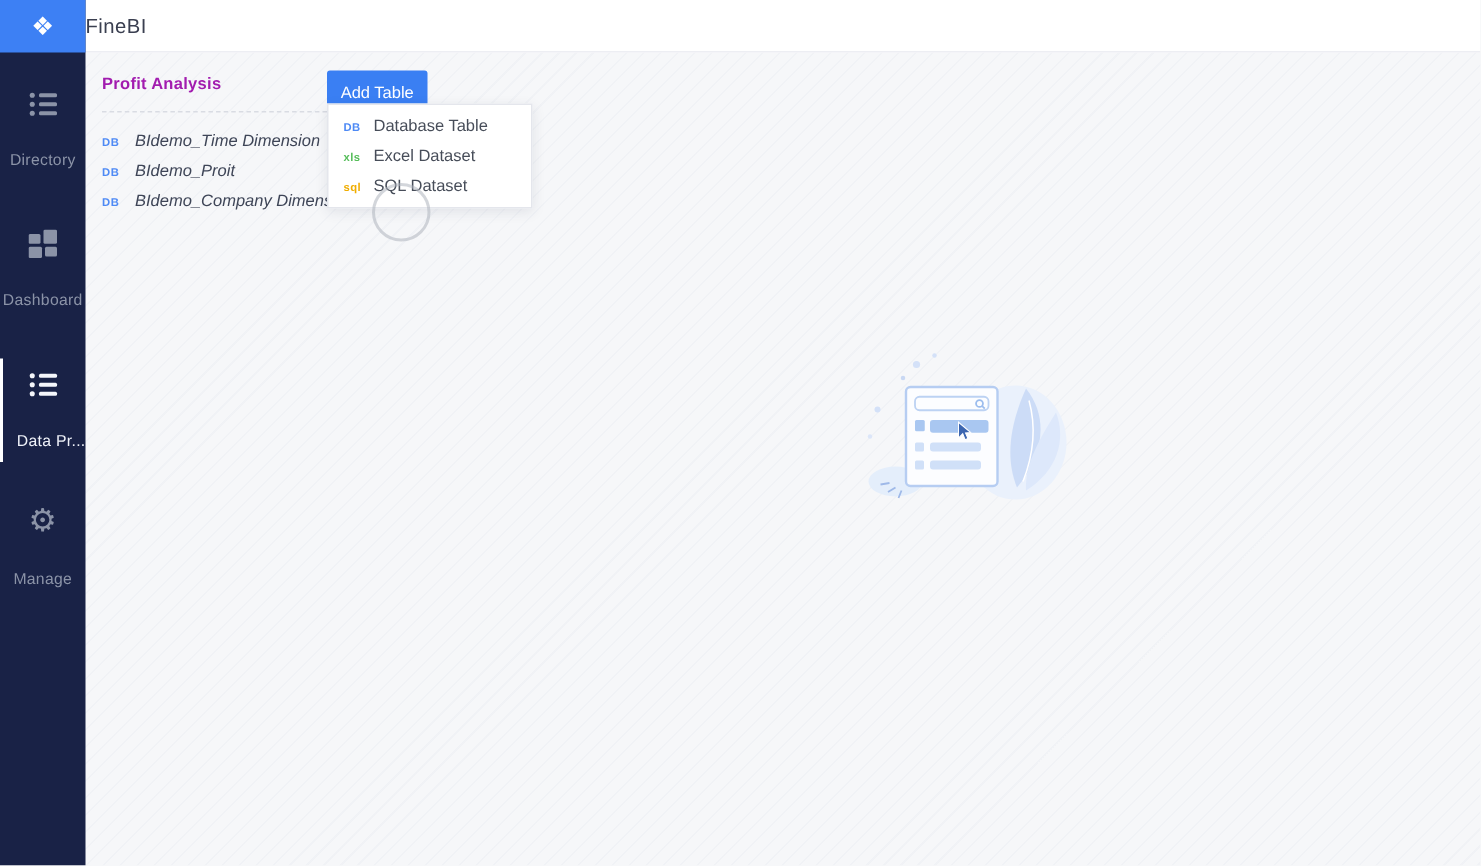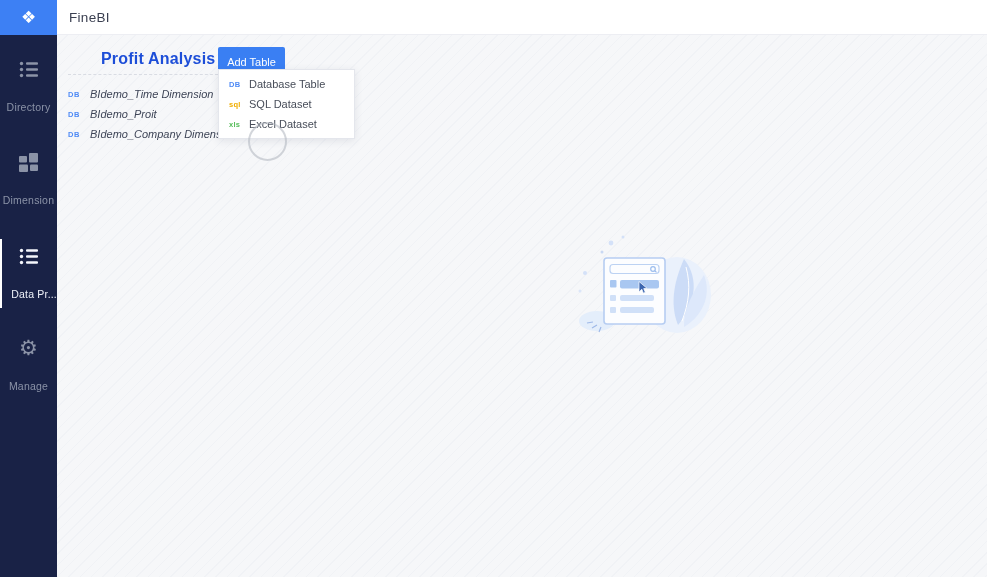--- a/index.html
+++ b/index.html
@@ -23,26 +23,26 @@
   .nav-item .nlabel { margin-top:21px; font-size:10.5px; color:#8b93a7; letter-spacing:0.2px; }
   .nav-item svg .stroke-fill { fill:#8b93a7; }
   .nav-item .gear { font-size:21px; color:#8b93a7; line-height:20px; }
   .nav-item.active .nlabel { color:#eef1f8; }
   .nav-item.active svg .stroke-fill { fill:#f4f6fb; }
   .nav-item.active::before { content:""; position:absolute; left:0; top:-6px; bottom:-8px; width:2px; background:#ffffff; }
   .ni-1 { top:58px; } .ni-2 { top:151px; } .ni-3 { top:245px;text-align:right; } .ni-4 { top:337px; }
 
   
   .header { position:absolute; left:57px; right:0; top:0; height:35px; background:#ffffff;
-    border-bottom:1px solid #edeef3; display:flex; align-items:center; padding-left:12px; z-index:20; }
+    border-bottom:1px solid #edeef3; display:flex; align-items:center; z-index:20; }
   .header .app-title { font-size:13.5px; color:#3a3f50; letter-spacing:0.3px; }
 
   
   .panel { position:absolute; left:57px; top:35px; width:250px; bottom:0; background:transparent; z-index:10; }
-  .panel-title { position:absolute; left:11px; top:15px; font-size:16px; font-weight:bold; color:#1d4ed8; letter-spacing:0.2px;margin-left:33px; }
+  .panel-title { position:absolute; left:11px; top:15px; font-size:11px; font-weight:bold; color:#a21caf; letter-spacing:0.2px; }
   .panel-sep { position:absolute; left:11px; top:39px; width:150px; border-top:1px dashed #d9dce3; }
   .table-list { position:absolute; left:11px; top:49px; right:6px; }
   .table-row { display:flex; align-items:center; height:20px; cursor:pointer; white-space:nowrap; overflow:hidden; }
   .db-badge { font-size:7.5px; font-weight:bold; color:#4e8af5; letter-spacing:0.5px; width:16px; flex:none; }
   .table-row .tlabel { font-size:11px; color:#3e4557; margin-left:6px; overflow:hidden; text-overflow:clip;font-style:italic; }
 
   
   .add-table-btn { position:absolute; left:218px; top:47px; width:67px; height:30px; background:#3a7ff3;
     color:#fff; font-size:11px; border:none; border-radius:2px; cursor:pointer; z-index:40;
     display:flex; align-items:center; justify-content:center; font-family:inherit; }
@@ -91,21 +91,21 @@
 
   <div class="nav-item ni-2">
     <div class="nicon">
       <svg width="19" height="19" viewBox="0 0 19 19">
         <rect class="stroke-fill" x="0" y="3" width="8" height="6.5" rx="1"></rect>
         <rect class="stroke-fill" x="10" y="0" width="9" height="9.5" rx="1"></rect>
         <rect class="stroke-fill" x="0" y="11.5" width="9" height="7.5" rx="1"></rect>
         <rect class="stroke-fill" x="11" y="11.5" width="8" height="6.5" rx="1"></rect>
       </svg>
     </div>
-    <div class="nlabel">Dimension</div>
+    <div class="nlabel">Dashboard</div>
   </div>
 
   <div class="nav-item ni-3 active">
     <div class="nicon">
       <svg width="20" height="17" viewBox="0 0 20 17">
         <circle class="stroke-fill" cx="2.5" cy="2.5" r="1.7"></circle>
           <rect class="stroke-fill" x="7" y="1.2" width="12" height="2.6" rx="1"></rect>
         <circle class="stroke-fill" cx="2.5" cy="8.5" r="1.7"></circle>
           <rect class="stroke-fill" x="7" y="7.2" width="12" height="2.6" rx="1"></rect>
         <circle class="stroke-fill" cx="2.5" cy="14.5" r="1.7"></circle>
@@ -150,29 +150,29 @@
 
 <div class="menu">
   <div class="menu-item">
     <span class="micon">
         <span class="mini" style="color:#4e8af5">DB</span>
       </span>
     <span class="mlabel">Database Table</span>
   </div>
   <div class="menu-item">
     <span class="micon">
+        <span class="mini" style="color:#56bd5a">xls</span>
+      </span>
+    <span class="mlabel">Excel Dataset</span>
+  </div>
+  <div class="menu-item">
+    <span class="micon">
         <span class="mini" style="color:#f0ad00">sql</span>
       </span>
     <span class="mlabel">SQL Dataset</span>
-  </div>
-  <div class="menu-item">
-    <span class="micon">
-        <span class="mini" style="color:#56bd5a">xls</span>
-      </span>
-    <span class="mlabel">Excel Dataset</span>
   </div>
 </div>
 
 <div class="click-ring"></div>
 
 <div class="main">
   <div class="empty">
     <svg width="165" height="105" viewBox="0 0 165 105">
 
       <ellipse cx="112" cy="62" rx="34" ry="38" fill="#eaf1fc"></ellipse>

